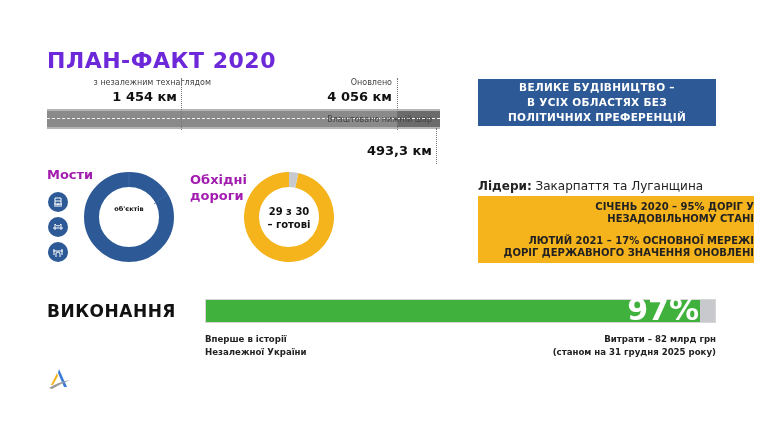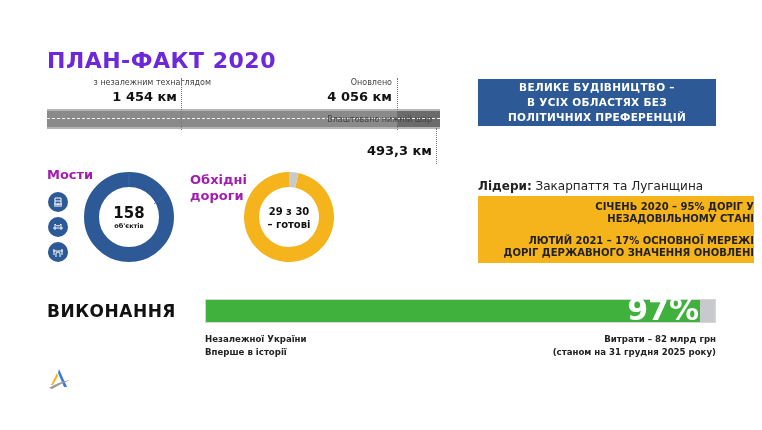--- a/index.html
+++ b/index.html
@@ -70,21 +70,20 @@
       <path d="M1 5h10M2 3v6M10 3v6M4 11V7q2-2 4 0v4" stroke="#fff" stroke-width="1" fill="none"></path>
     </svg>
 </div>
 
 <svg class="abs" style="left:84px; top:172px;" width="90" height="90" viewBox="0 0 90 90">
   <circle cx="45" cy="45" r="37.5" fill="none" stroke="#2d5a96" stroke-width="15"></circle>
   <line x1="45" y1="0" x2="45" y2="15" stroke="#3f6aa3" stroke-width="0.8"></line>
   <line x1="70" y1="32" x2="83" y2="22" stroke="#3f6aa3" stroke-width="0.8"></line>
 </svg>
 <div class="abs donut-center" style="left:84px; top:205px; width:90px;">
-  <div style="font-size:15px; font-weight:bold; line-height:17px;">158</div>
   <div style="font-size:6.5px; font-weight:bold; line-height:9px;">об'єктів</div>
 </div>
 
 <div class="abs section-h" style="left:190px; top:172px;">
   <div>Обхідні</div>
   <div>дороги</div>
 </div>
 <svg class="abs" style="left:244px; top:172px;" width="90" height="90" viewBox="0 0 90 90">
   <g id="bypass-donut-g">
       <path d="M52.796688405665975 8.319464972482287 A37.5 37.5 0 1 1 44.99625000000625 7.5000001874999995" fill="none" stroke="#f5b31c" stroke-width="15"></path>
@@ -107,22 +106,22 @@
   <p><span>СІЧЕНЬ 2020 – 95% ДОРІГ У</span><br><span>НЕЗАДОВІЛЬНОМУ СТАНІ</span></p>
   <p><span>ЛЮТИЙ 2021 – 17% ОСНОВНОЇ МЕРЕЖІ</span><br><span>ДОРІГ ДЕРЖАВНОГО ЗНАЧЕННЯ ОНОВЛЕНІ</span></p>
 </div>
 
 <div class="abs exec">ВИКОНАННЯ</div>
 <div class="abs pbar">
   <div class="pfill" id="pfill" style="width: 97%; background: rgb(65, 177, 62);"></div>
   <div class="pct">97%</div>
 </div>
 <div class="abs note" style="left:205px; top:333px;">
+  <div>Вперше в історії</div>
   <div>Незалежної України</div>
-  <div>Вперше в історії</div>
 </div>
 <div class="abs note" style="right:46px; top:333px; text-align:right;">
   <div>Витрати – 82 млрд грн</div>
   <div>(станом на 31 грудня 2025 року)</div>
 </div>
 
 <svg class="abs" style="left:46px; top:368px;" width="26" height="22" viewBox="0 0 26 22">
   <path d="M13 1 L21 19 L18 19 L12 5 Z" fill="#3a7bd5"></path>
   <path d="M11 5 L5 17 L7 17 L12 8 Z" fill="#f5b31c"></path>
   <path d="M3 20 Q12 14 24 12 Q14 16 6 21 Z" fill="#9a9a9a"></path>

